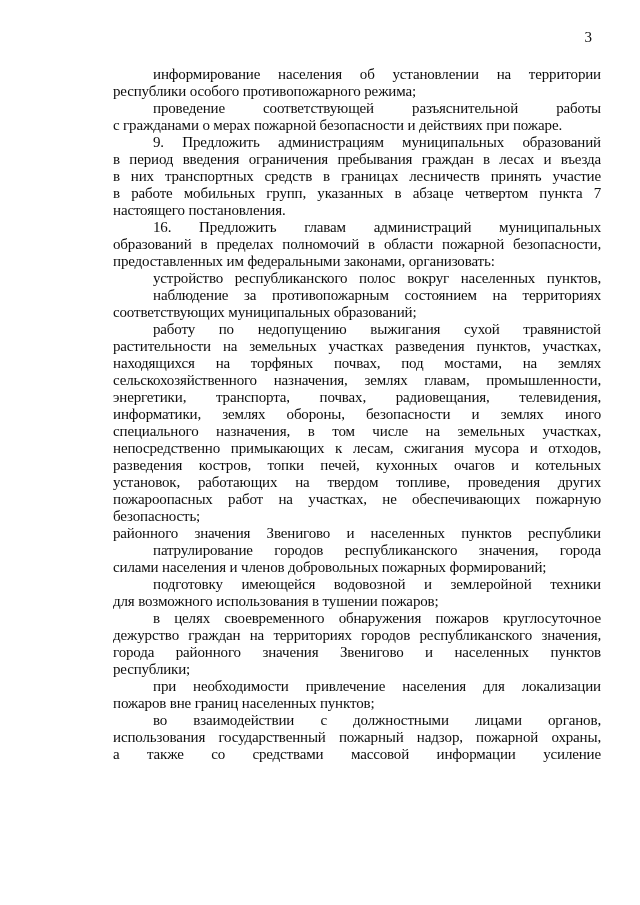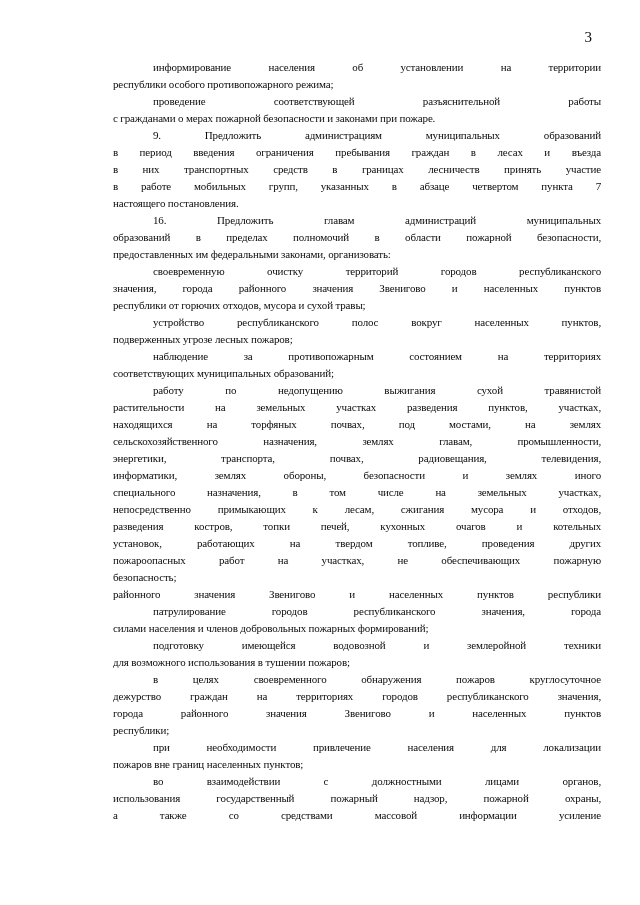--- a/index.html
+++ b/index.html
@@ -21,23 +21,23 @@
     top: 29px;
     left: 552px;
     width: 40px;
     text-align: right;
     font-size: 15px;
     line-height: 17px;
   }
   .body-text {
     position: absolute;
     left: 113px;
-    top: 59px;
+    top: 66px;
     width: 488px;
-    font-size: 11px;
+    font-size: 15px;
     line-height: 17px;
     letter-spacing: -0.15px;
   }
   .para {
     margin: 0;
     padding: 0;
   }
   .line {
     height: 17px;
     text-align: justify;
@@ -56,42 +56,36 @@
 
 <div class="page">
   <div class="page-number">3</div>
   <div class="body-text">
       <div class="para">
         <div class="line first">информирование населения об установлении на территории</div>
         <div class="line last">республики особого противопожарного режима;</div>
       </div>
       <div class="para">
         <div class="line first">проведение соответствующей разъяснительной работы</div>
-        <div class="line last">с гражданами о мерах пожарной безопасности и законами при пожаре.</div>
+        <div class="line last">с гражданами о мерах пожарной безопасности и действиях при пожаре.</div>
       </div>
       <div class="para">
         <div class="line first">9. Предложить администрациям муниципальных образований</div>
         <div class="line">в период введения ограничения пребывания граждан в лесах и въезда</div>
         <div class="line">в них транспортных средств в границах лесничеств принять участие</div>
         <div class="line">в работе мобильных групп, указанных в абзаце четвертом пункта 7</div>
         <div class="line last">настоящего постановления.</div>
       </div>
       <div class="para">
         <div class="line first">16. Предложить главам администраций муниципальных</div>
         <div class="line">образований в пределах полномочий в области пожарной безопасности,</div>
         <div class="line last">предоставленных им федеральными законами, организовать:</div>
       </div>
       <div class="para">
-        <div class="line first">своевременную очистку территорий городов республиканского</div>
-        <div class="line">значения, города районного значения Звенигово и населенных пунктов</div>
-        <div class="line last">республики от горючих отходов, мусора и сухой травы;</div>
-      </div>
-      <div class="para">
         <div class="line first">устройство республиканского полос вокруг населенных пунктов,</div>
-        <div class="line last">подверженных угрозе лесных пожаров;</div>
       </div>
       <div class="para">
         <div class="line first">наблюдение за противопожарным состоянием на территориях</div>
         <div class="line last">соответствующих муниципальных образований;</div>
       </div>
       <div class="para">
         <div class="line first">работу по недопущению выжигания сухой травянистой</div>
         <div class="line">растительности на земельных участках разведения пунктов, участках,</div>
         <div class="line">находящихся на торфяных почвах, под мостами, на землях</div>
         <div class="line">сельскохозяйственного назначения, землях главам, промышленности,</div>

